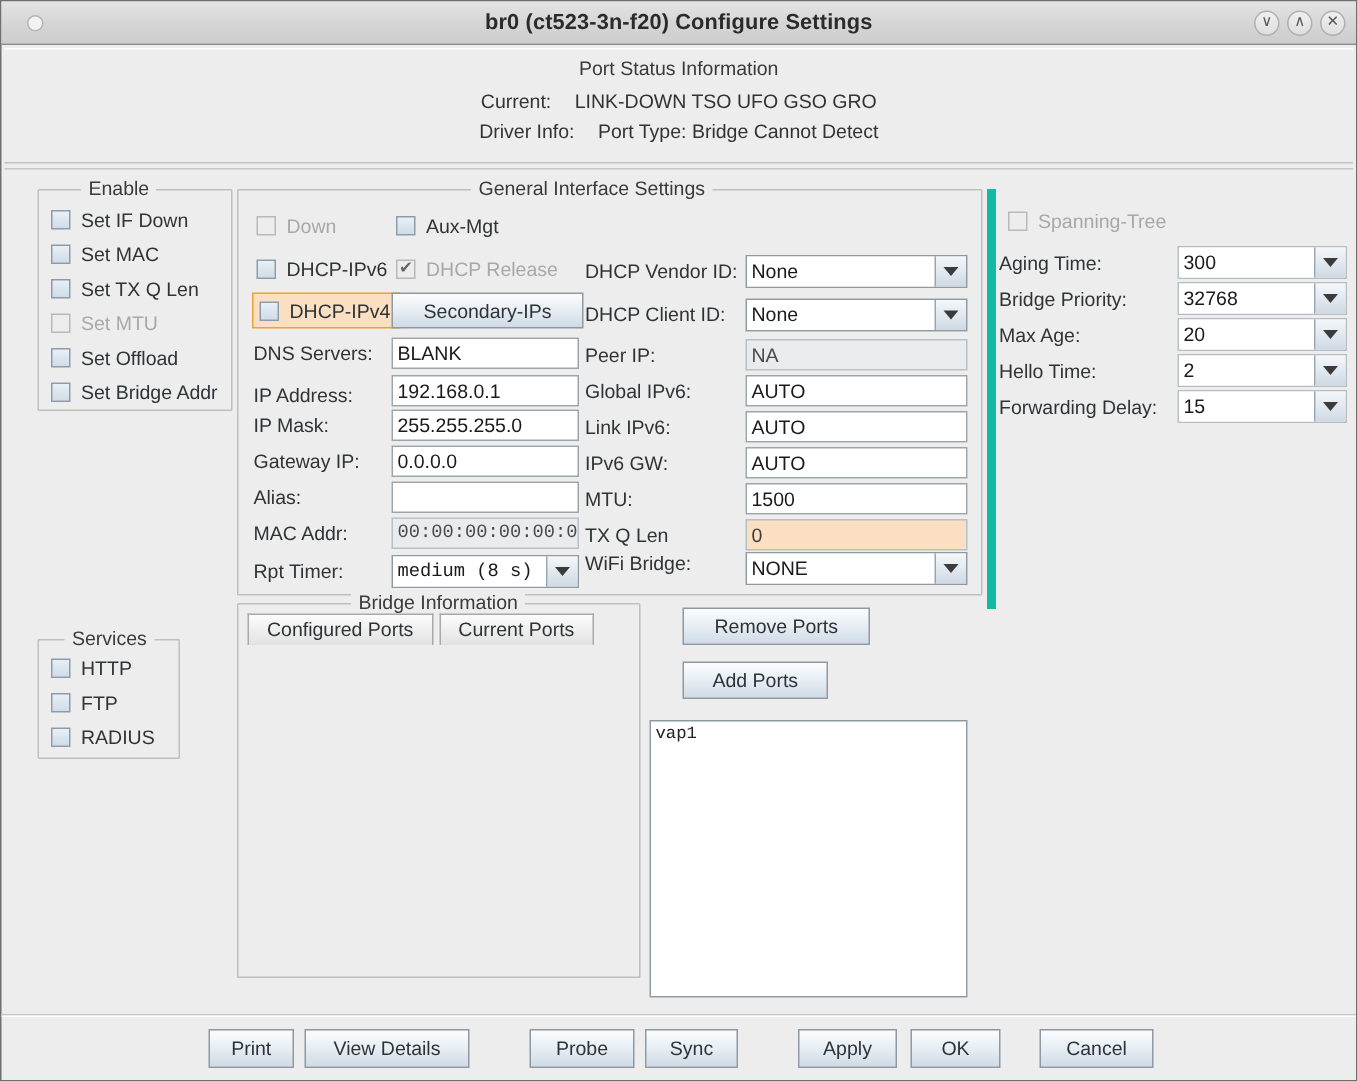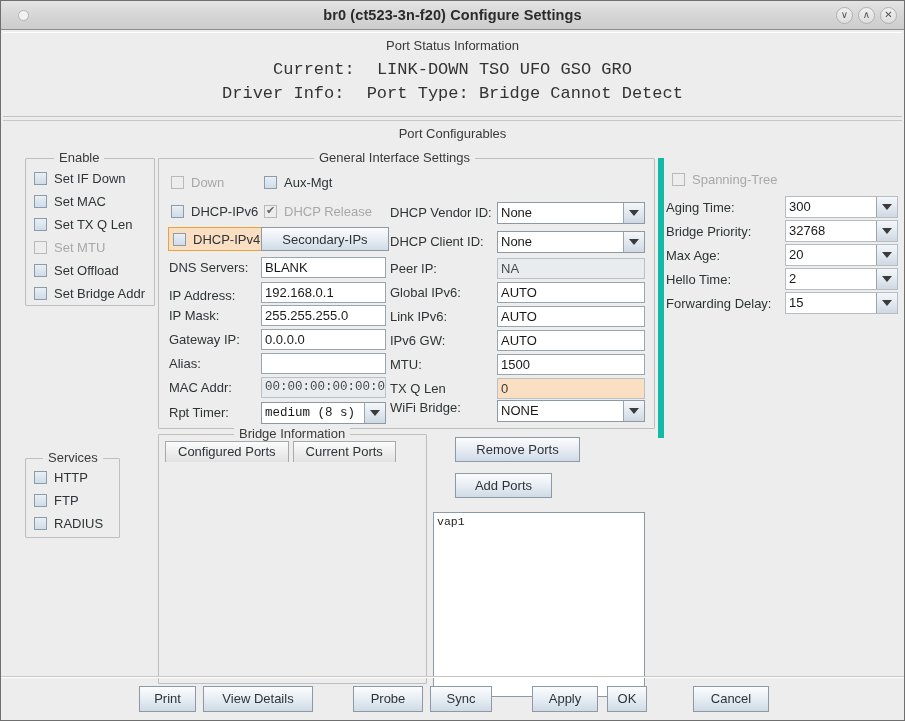--- a/index.html
+++ b/index.html
@@ -75,21 +75,21 @@
     padding: 6px 0 8px 0;
     text-align: center;
     position: relative;
   }
   .status-area::before {
     content: "";
     position: absolute; left: 0; right: 0; top: 0;
     border-top: 1px solid #ffffff;
   }
   .status-title { font-size: 13px; color: #3a3a3a; margin-bottom: 7px; }
-  .status-row { font-size: 17px; color: #333; margin-bottom: 5px; font-family: Liberation Mono, monospace; }
+  .status-row { font-size: 13px; color: #333; margin-bottom: 5px; }
   .status-row .lbl { display: inline-block; }
   .status-row .val { margin-left: 12px; }
   .hsep { height: 1px; background: #c6c6c6; margin: 3px 2px 0 2px; }
 
   
   .pc-title {
     text-align: center;
     font-size: 13px;
     color: #3a3a3a;
     padding: 5px 0 4px 0;
@@ -274,21 +274,20 @@
       <span class="lbl">Current:</span>
       <span class="val">LINK-DOWN TSO UFO GSO GRO</span>
     </div>
     <div class="status-row">
       <span class="lbl">Driver Info:</span>
       <span class="val">Port Type: Bridge   Cannot Detect</span>
     </div>
   </div>
   <div class="hsep"></div>
 
-  <div class="pc-title">Port Configurables</div>
 
   <div class="main">
 
     <div class="group" style="left:22px; top:13px; width:130px; height:148px;">
       <div class="legend" style="left:28px;">Enable</div>
       <div style="position:absolute; left:8px; top:8px;">
         <div class="cb-row">
           <span class="cb"></span>
           <span class="cb-lbl">Set IF Down</span>
         </div>
@@ -522,17 +521,17 @@
     </div>
 
   </div>
 
   <div class="bottombar">
     <div class="btn bbtn" style="position:absolute; left:138px; width:57px;">Print</div>
     <div class="btn bbtn" style="position:absolute; left:202px; width:110px;">View Details</div>
     <div class="btn bbtn" style="position:absolute; left:352px; width:70px;">Probe</div>
     <div class="btn bbtn" style="position:absolute; left:429px; width:62px;">Sync</div>
     <div class="btn bbtn" style="position:absolute; left:531px; width:66px;">Apply</div>
-    <div class="btn bbtn" style="position:absolute; left:606px; width:40px;">OK</div>
+    <div class="btn bbtn" style="position:absolute; left:606px; width:60px;">OK</div>
     <div class="btn bbtn" style="position:absolute; left:692px; width:76px;">Cancel</div>
   </div>
 
 </div>
 
 </body></html>

